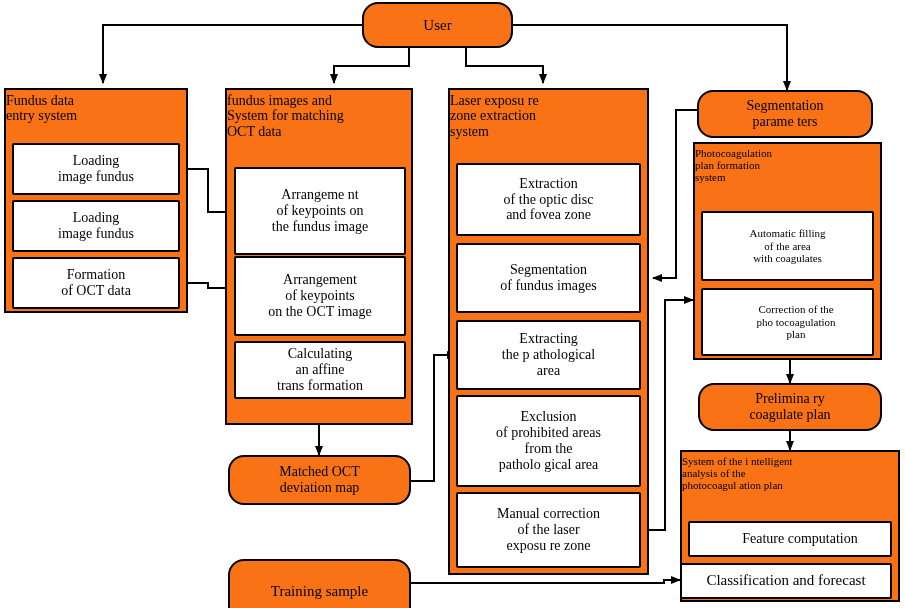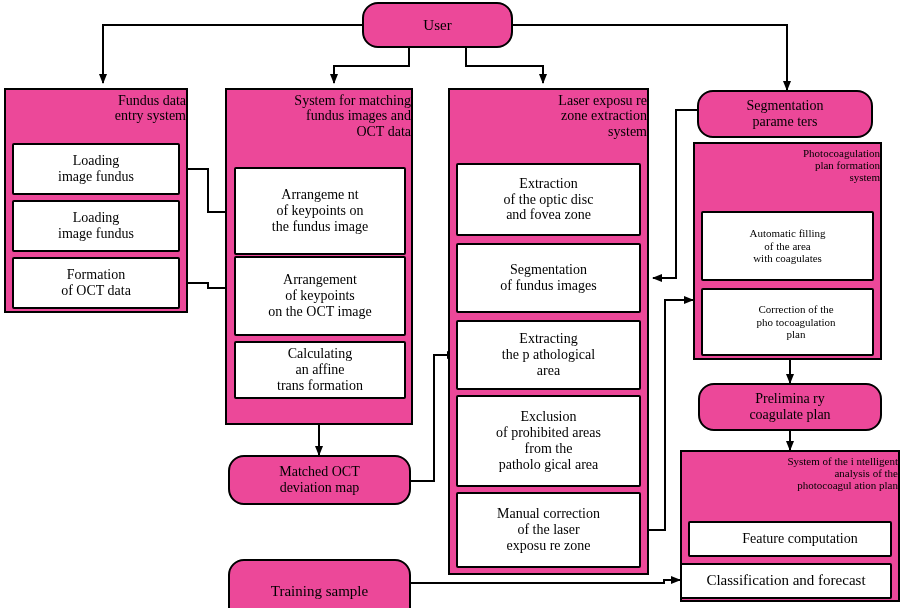--- a/index.html
+++ b/index.html
@@ -20,40 +20,40 @@
     position: absolute;
     left: 0; top: 0;
     width: 906px;
     height: 608px;
     pointer-events: none;
     z-index: 1;
   }
   .node {
     position: absolute;
     box-sizing: border-box;
-    background: #ec4899;
+    background: #f97316;
     border: 2px solid #000000;
     display: flex;
     flex-direction: column;
     align-items: center;
     justify-content: center;
     text-align: center;
     line-height: 1.12;
     z-index: 2;
   }
   .rounded { border-radius: 16px; }
   .sharp { border-radius: 0; }
   .container-box {
     display: block;
     text-align: center;
     z-index: 2;
   }
   .container-title {
     display: block;
-    text-align: right;
+    text-align: left;
     line-height: 1.1;
     padding-top: 3px;
   }
   .child {
     position: absolute;
     box-sizing: border-box;
     background: #ffffff;
     border: 2px solid #000000;
     border-radius: 2px;
     display: flex;
@@ -131,22 +131,22 @@
     <span class="ln fs14">Loading</span>
     <span class="ln fs14">image fundus</span>
   </div>
   <div class="child" style="left:12px; top:257px; width:168px; height:52px;">
     <span class="ln fs14">Formation</span>
     <span class="ln fs14">of OCT data</span>
   </div>
 
   <div class="node sharp container-box" style="left:225px; top:88px; width:188px; height:337px;">
     <span class="container-title">
+      <span class="ln fs14">fundus images and</span>
       <span class="ln fs14">System for matching</span>
-      <span class="ln fs14">fundus images and</span>
       <span class="ln fs14">OCT data</span>
     </span>
   </div>
   <div class="child" style="left:234px; top:167px; width:172px; height:88px;">
     <span class="ln fs14">Arrangeme nt</span>
     <span class="ln fs14">of keypoints on</span>
     <span class="ln fs14">the fundus image</span>
   </div>
   <div class="child" style="left:234px; top:256px; width:172px; height:80px;">
     <span class="ln fs14">Arrangement</span>

